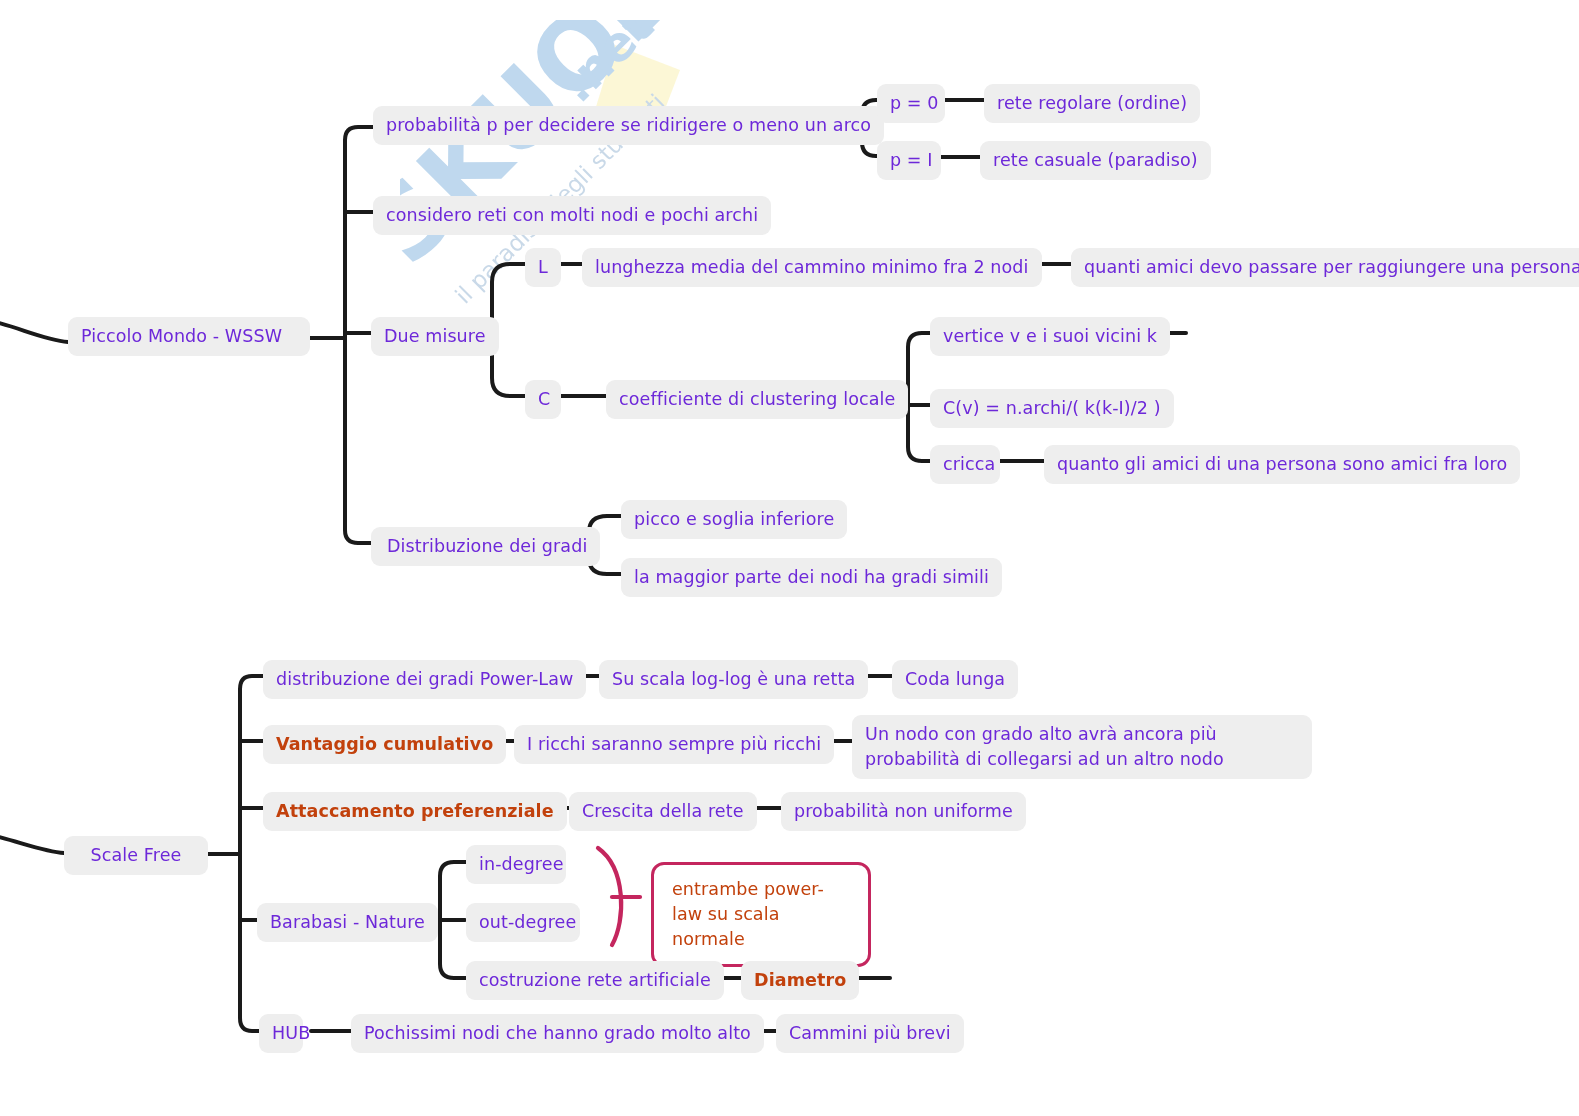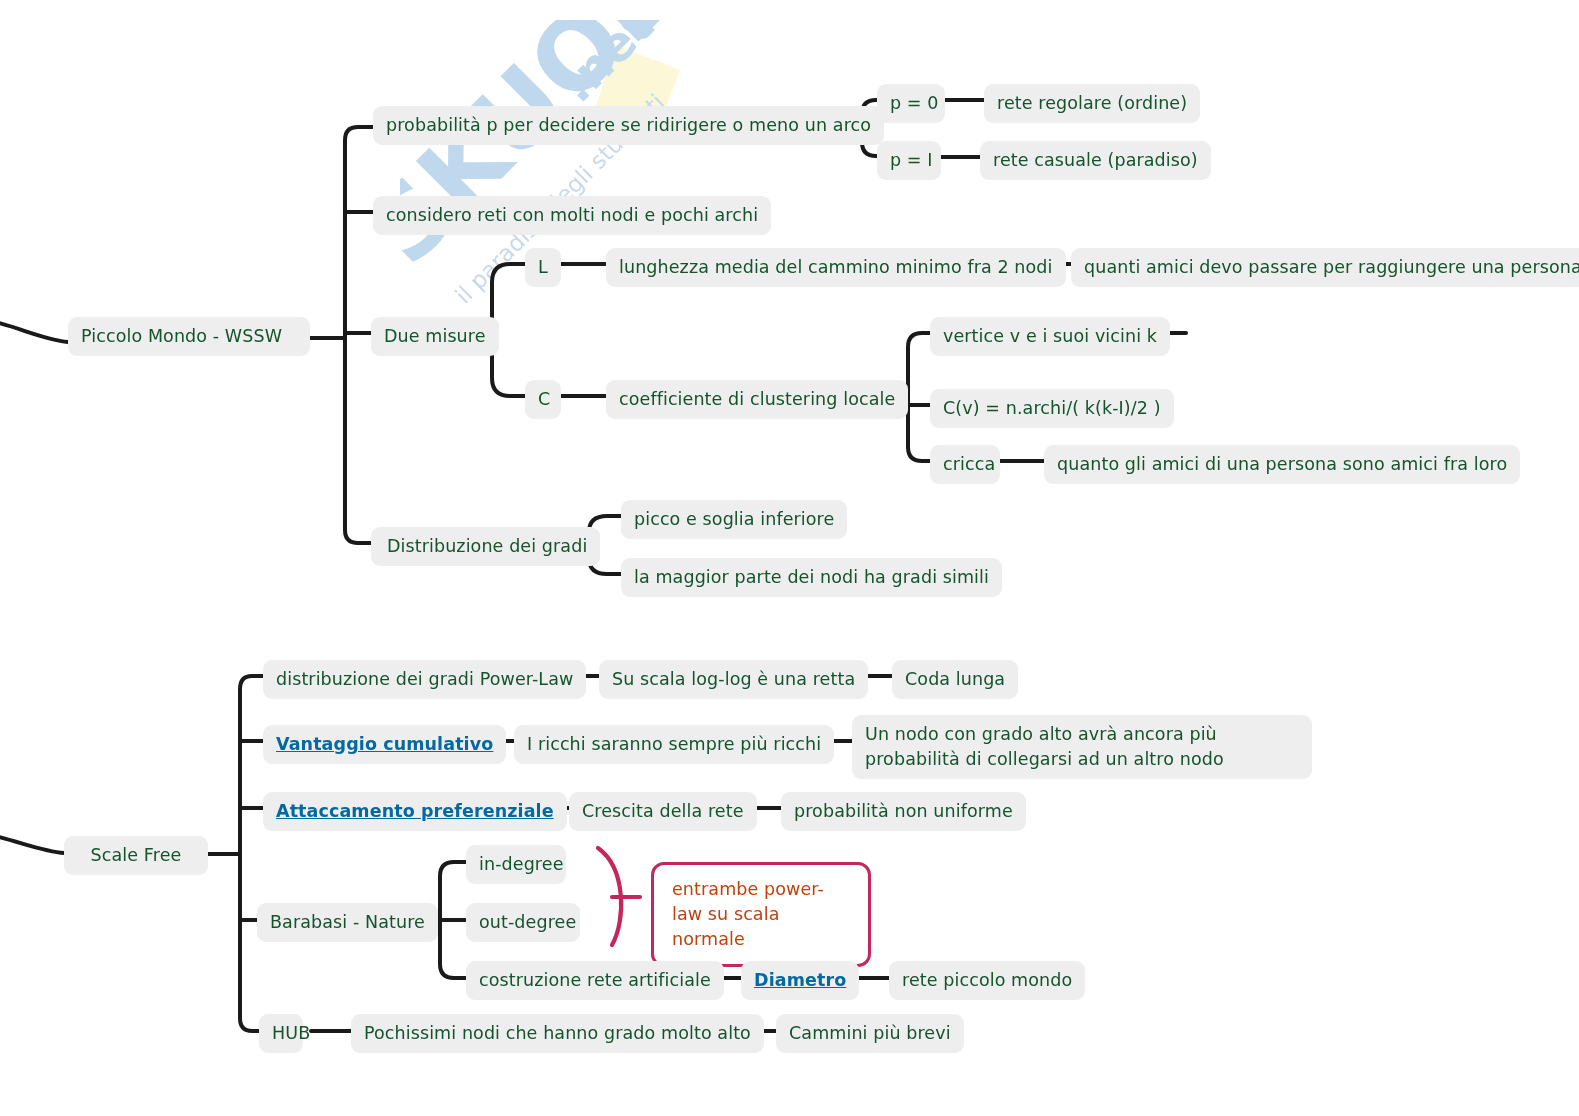--- a/index.html
+++ b/index.html
@@ -57,35 +57,34 @@
     stroke: #c4265e;
     stroke-width: 4.2;
   }
 
   
   .node {
     position: absolute;
     z-index: 2;
     background: #eeeeee;
     border-radius: 9px;
-    color: #14532d;
+    color: #6d28d9;
     font-size: 17.5px;
     line-height: 1.42;
     padding: 7px 13px;
     box-sizing: border-box;
     white-space: nowrap;
     letter-spacing: 0.1px;
   }
   .node.wrap {
     white-space: normal;
   }
   .node.bold {
     font-weight: bold;
-    color: #0369a1;
-    text-decoration: underline;
+    color: #c2410c;
   }
   .node.pinkbox {
     background: #ffffff;
     border: 3px solid #c4265e;
     border-radius: 13px;
     color: #c2410c;
     padding: 12px 18px;
     white-space: normal;
   }
 </style>
@@ -179,21 +178,21 @@
   <div class="node" style="left:984px; top:84px;">rete regolare (ordine)</div>
 
   <div class="node" style="left:877px; top:141px; width:64px; text-align:center;">p = I</div>
   <div class="node" style="left:980px; top:141px;">rete casuale (paradiso)</div>
 
   <div class="node" style="left:373px; top:196px;">considero reti con molti nodi e pochi archi</div>
 
   <div class="node" style="left:371px; top:317px;">Due misure</div>
 
   <div class="node" style="left:525px; top:248px; width:36px; text-align:center;">L</div>
-  <div class="node" style="left:606px; top:248px;">lunghezza media del cammino minimo fra 2 nodi</div>
+  <div class="node" style="left:582px; top:248px;">lunghezza media del cammino minimo fra 2 nodi</div>
   <div class="node" style="left:1071px; top:248px;">quanti amici devo passare per raggiungere una persona</div>
 
   <div class="node" style="left:525px; top:380px; width:36px; text-align:center;">C</div>
   <div class="node" style="left:606px; top:380px;">coefficiente di clustering locale</div>
 
   <div class="node" style="left:930px; top:317px;">vertice v e i suoi vicini k</div>
 
   <div class="node" style="left:930px; top:389px;">C(v) = n.archi/( k(k-I)/2 )</div>
 
   <div class="node" style="left:930px; top:445px; width:70px; text-align:center;">cricca</div>
@@ -219,19 +218,18 @@
 
   <div class="node" style="left:257px; top:903px;">Barabasi - Nature</div>
 
   <div class="node" style="left:466px; top:845px; width:100px;">in-degree</div>
   <div class="node" style="left:466px; top:903px; width:114px;">out-degree</div>
 
   <div class="node pinkbox" style="left:651px; top:862px; width:220px;">entrambe power-law su scala normale</div>
 
   <div class="node" style="left:466px; top:961px;">costruzione rete artificiale</div>
   <div class="node bold" style="left:741px; top:961px;">Diametro</div>
-  <div class="node" style="left:889px; top:961px;">rete piccolo mondo</div>
 
   <div class="node" style="left:259px; top:1014px; width:44px; text-align:right;">HUB</div>
   <div class="node" style="left:351px; top:1014px;">Pochissimi nodi che hanno grado molto alto</div>
   <div class="node" style="left:776px; top:1014px;">Cammini più brevi</div>
 
 </div>
 
 </body></html>

